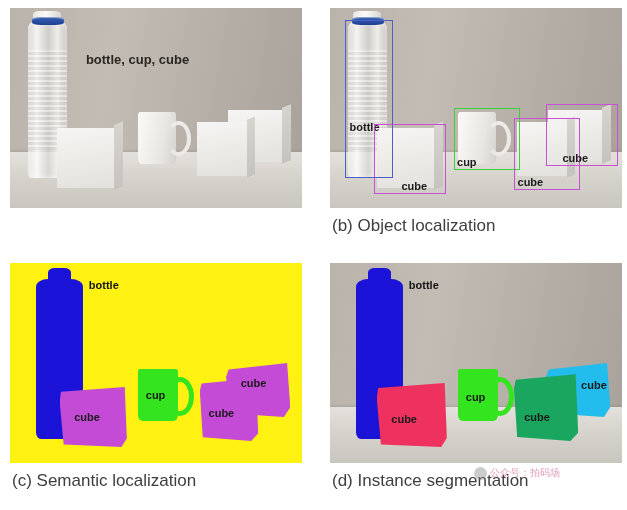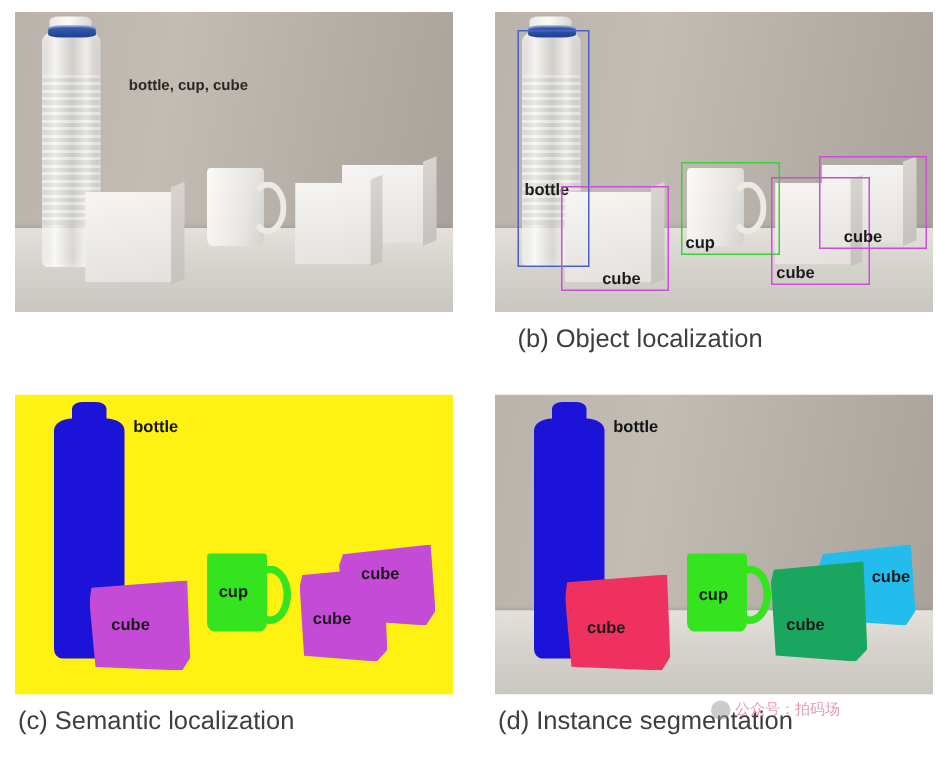--- a/index.html
+++ b/index.html
@@ -49,21 +49,21 @@
   .c1{left:16%;top:60%;width:20%;height:30%;}
   .c2{left:64%;top:57%;width:17.5%;height:27%;}
   .c3{left:74.5%;top:51%;width:19%;height:26%;}
 
   .mug{position:absolute;left:44%;top:52%;width:13%;height:26%;
     background:linear-gradient(100deg,#fbfaf8,#e8e6e2 65%,#d4d1cd);
     border-radius:6% 6% 10% 10%;}
   .mug::after{content:"";position:absolute;right:-38%;top:18%;width:44%;height:52%;
     border:4px solid #eceae6;border-left-color:transparent;border-radius:50%;}
 
-  .label-photo{position:absolute;font-size:10px;color:#2b2823;font-weight:600;}
+  .label-photo{position:absolute;font-size:13px;color:#2b2823;font-weight:600;}
 
   
   .bbox{position:absolute;border:1.6px solid #000;}
   .bbox .bl{position:absolute;left:2px;bottom:1px;font-size:11px;
             color:#1b1b1b;font-weight:600;white-space:nowrap;}
   .bbox.blue{border-color:#4a60c8;}
   .bbox.green{border-color:#3ad13a;}
   .bbox.mag{border-color:#c94fd6;}
 
   
@@ -95,21 +95,21 @@
   
   .inst-pink{background:#ef3160;}
   .inst-green-cube{background:#1aa65f;}
   .inst-cyan{background:#22bced;}
   .inst-cup{background:#33e41e;}
   .inst-bottle{background:#1b14d8;}
 
   
   .caption{position:absolute;font-size:17px;color:#3e3e3e;white-space:nowrap;}
   .cap-a{left:12px;  top:216px;}
-  .cap-b{left:332px; top:216px;margin-left:13px;}
+  .cap-b{left:332px; top:216px;}
   .cap-c{left:12px;  top:471px;}
   .cap-d{left:332px; top:471px;}
 
   
   .watermark{position:absolute;left:474px;top:466px;display:flex;align-items:center;
              gap:3px;opacity:.45;}
   .wm-icon{width:13px;height:13px;border-radius:50%;background:#8f8f8f;
            display:inline-block;}
   .wm-text{font-size:10px;color:#be185d;white-space:nowrap;}
 </style>

